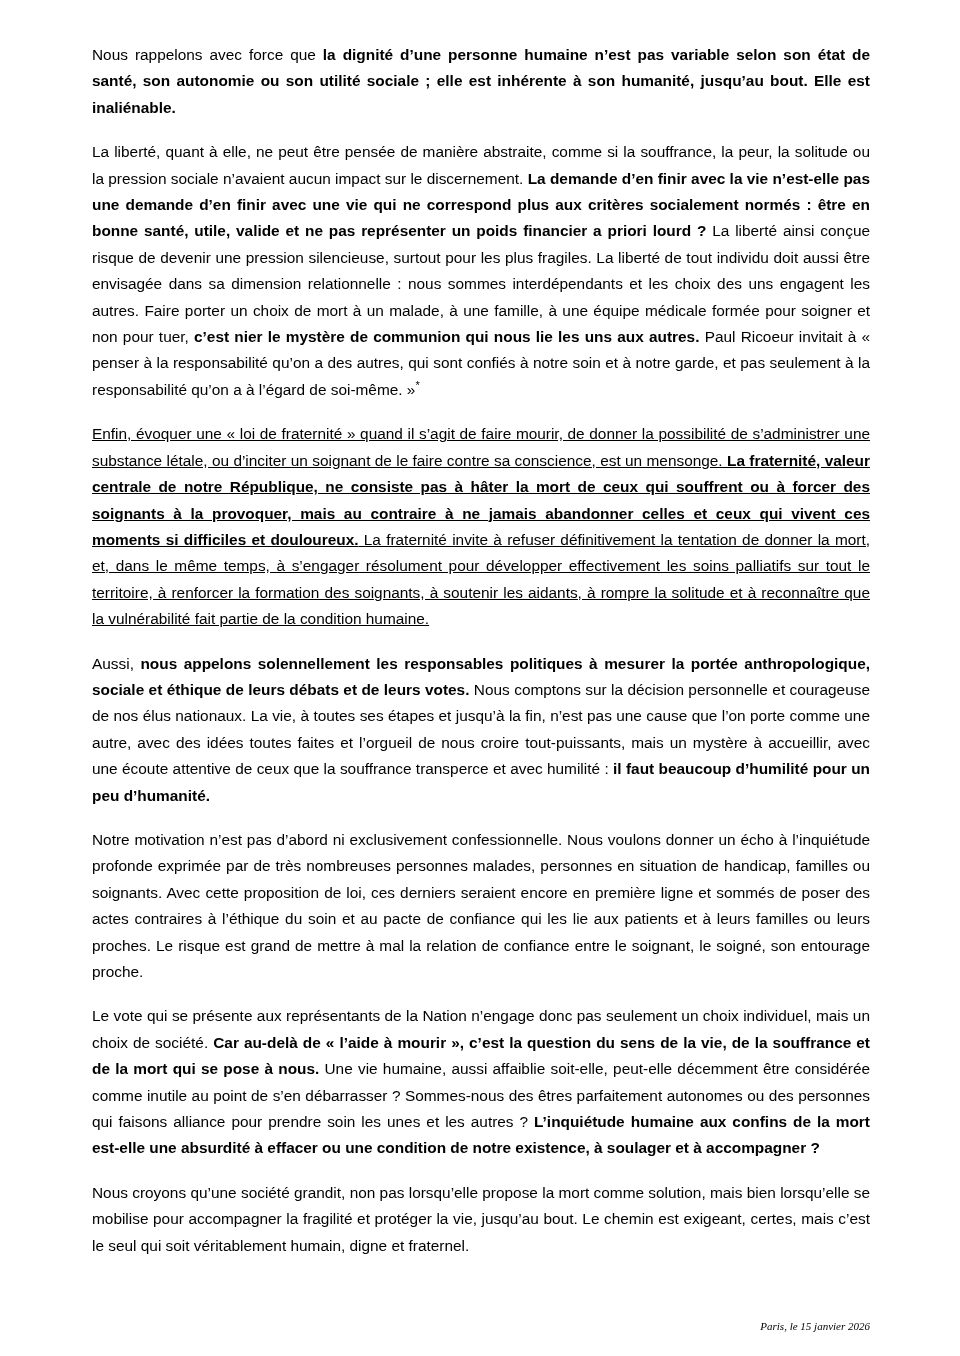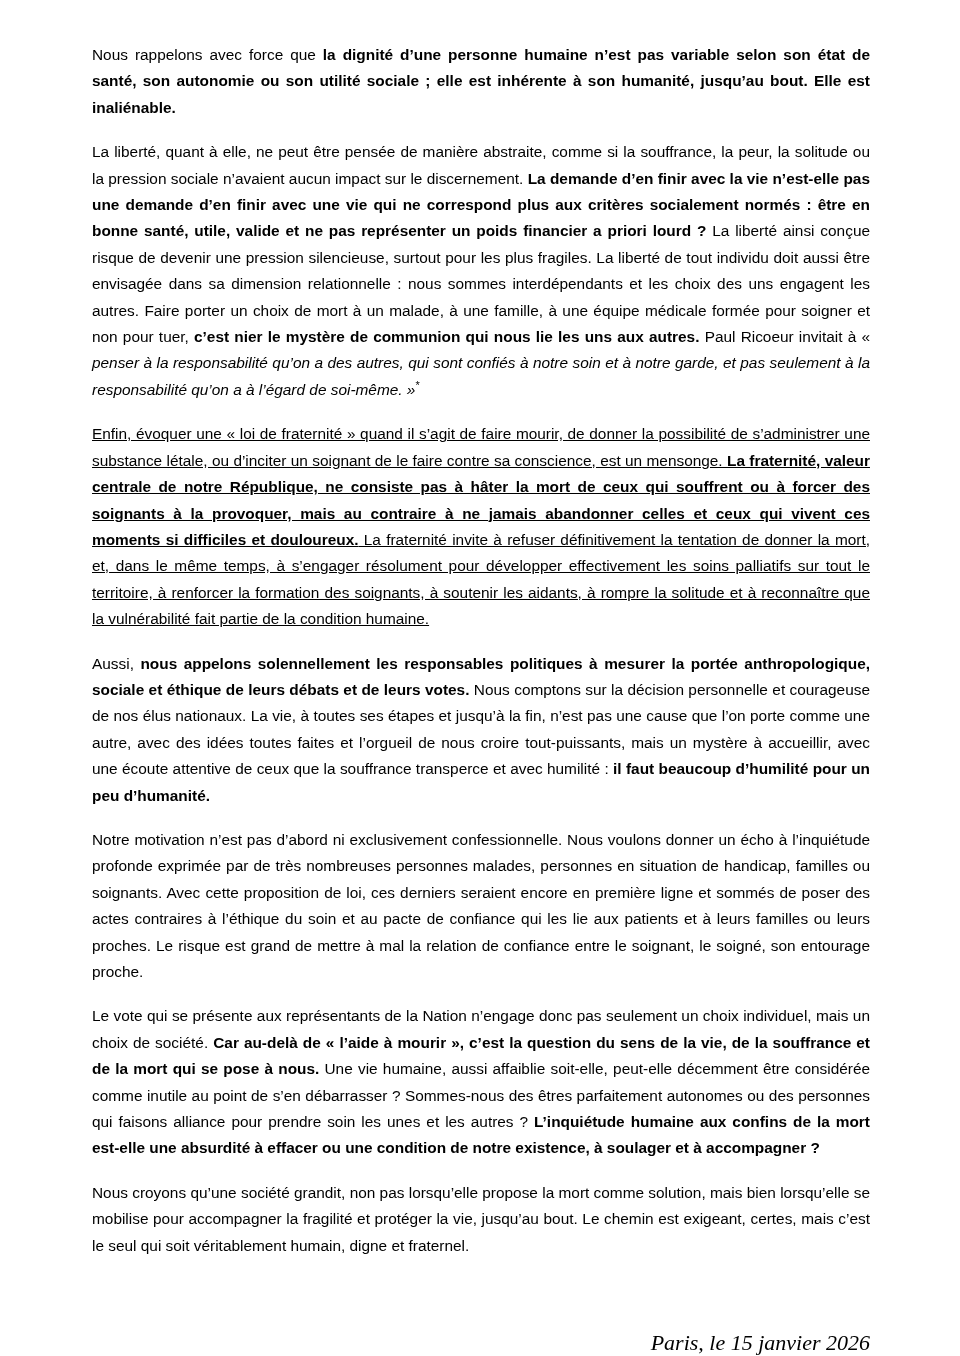--- a/index.html
+++ b/index.html
@@ -38,33 +38,32 @@
     margin-top: 18px;
   }
   p.para.gap-big {
     margin-top: 44px;
     text-decoration: underline;
   }
   b, strong {
     font-weight: bold;
   }
   .quote-it {
-    font-style: italic;
   }
   sup.footnote-mark {
     font-size: 11px;
     vertical-align: super;
     line-height: 0;
   }
   .signature-block {
-    margin-top: 72px;
+    margin-top: 56px;
     width: 778px;
     font-family: "Liberation Serif", serif;
     font-style: italic;
-    font-size: 22px;
+    font-size: 11px;
     line-height: 23px;
     text-align: right;
   }
   .sig-date {
     margin-bottom: 22px;
   }
 </style>
 </head>
 <body>
 

